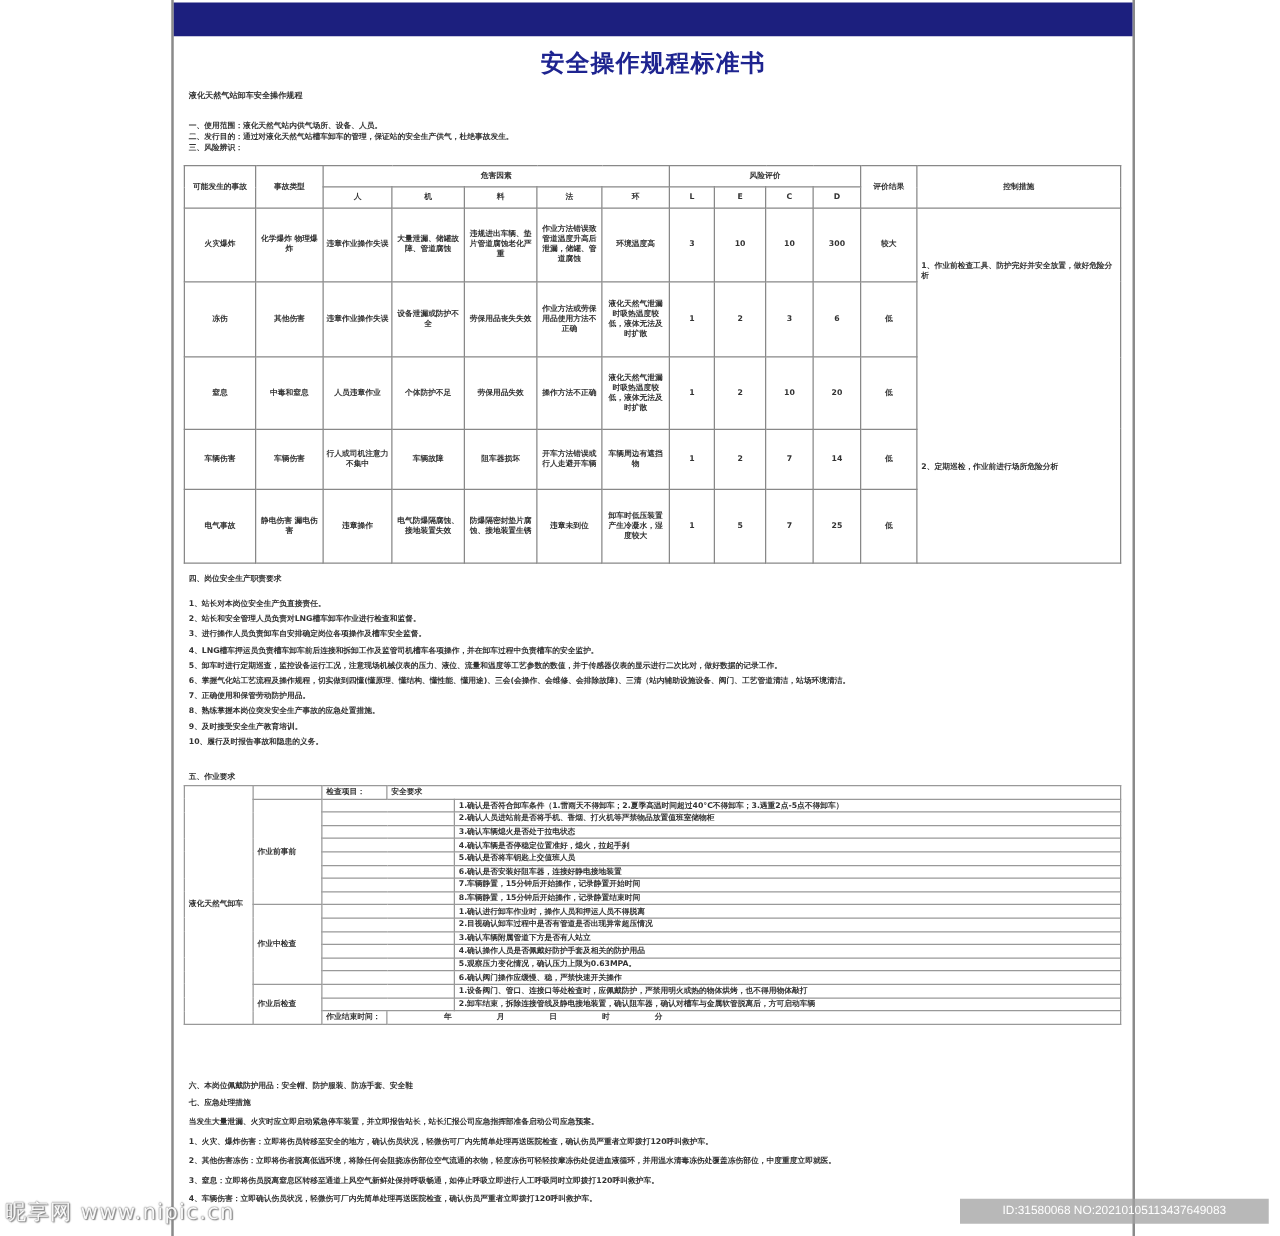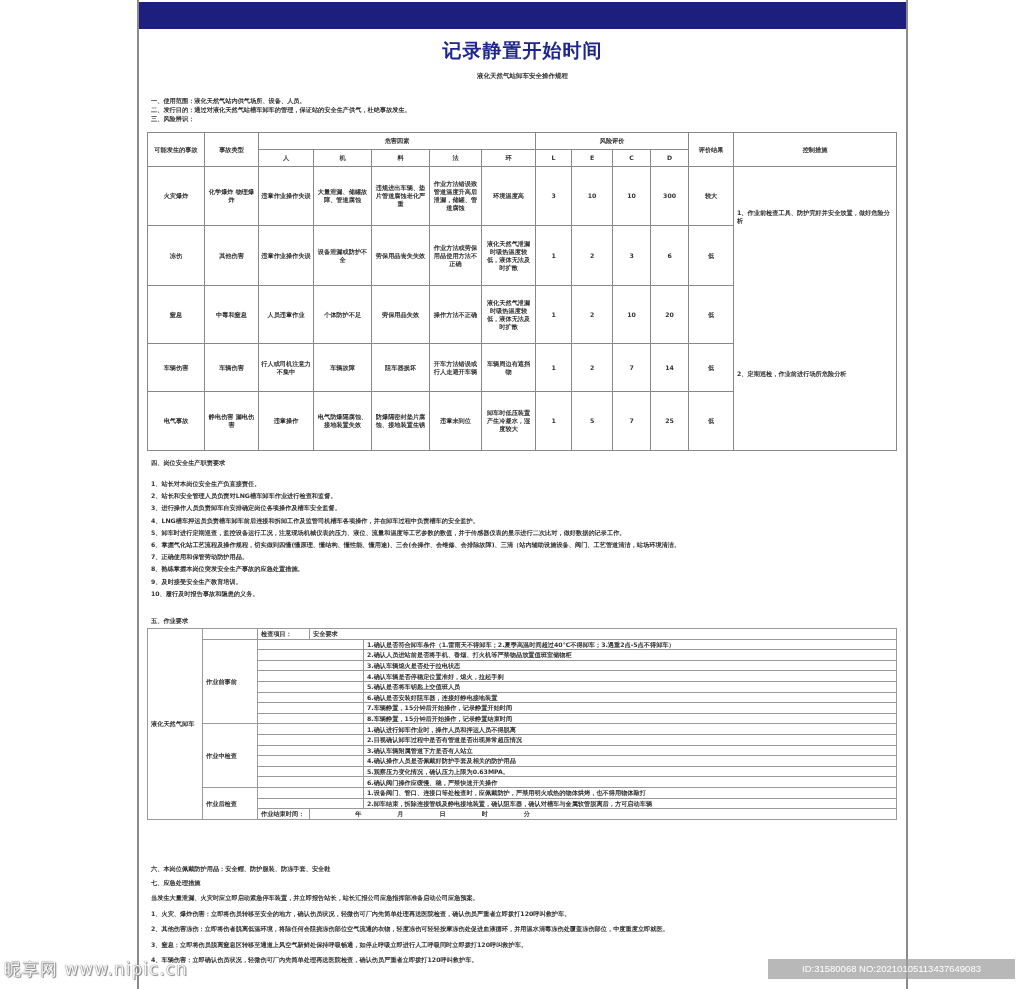--- a/index.html
+++ b/index.html
@@ -4,21 +4,21 @@
 <style>
   * { box-sizing: border-box; margin: 0; padding: 0; }
   html, body { width: 1024px; height: 989px; overflow: hidden; background: #ffffff; }
   body { font-family: "DejaVu Sans", sans-serif; color: #222; position: relative; }
   .page {
     position: absolute; left: 137px; top: 0; width: 771px; height: 989px;
     background: #fff; border-left: 2px solid #8a8a8a; border-right: 2px solid #8a8a8a;
   }
   .topbar { position: absolute; left: 0; top: 2px; width: 100%; height: 27px; background: #1c1f7e; }
   .title { position: absolute; left: 0; top: 38px; width: 100%; text-align: center; font-size: 19px; font-weight: bold; color: #1e2490; letter-spacing: 1px; }
-  .subtitle { position: absolute; left: 0; top: 72px; width: 100%; text-align: center; font-size: 6.5px; font-weight: bold; color: #333; }
+  .subtitle { position: absolute; left: 12px; top: 72px; width: 100%; font-size: 6.5px; font-weight: bold; color: #333; }
   .intro { position: absolute; left: 12px; top: 96px; font-size: 6.2px; font-weight: bold; line-height: 9px; color: #333; }
   table { border-collapse: collapse; }
   .risk { position: absolute; left: 8px; top: 132px; width: 750px; height: 319px; table-layout: fixed; }
   .risk td, .risk th { border: 1px solid #888; font-size: 6.2px; font-weight: bold; text-align: center; vertical-align: middle; color: #333; padding: 1px 2px; line-height: 8px; }
   .risk td.ctrl { text-align: left; vertical-align: top; padding: 4px 3px; }
   .ctrl-line { display: block; }
   .ctrl-gap { display: block; height: 130px; }
   .sec { position: absolute; left: 12px; font-size: 6.2px; font-weight: bold; color: #333; }
   .duties { position: absolute; left: 12px; top: 478px; font-size: 6.2px; font-weight: bold; color: #333; line-height: 12.2px; }
   .work { position: absolute; left: 8px; top: 628px; width: 750px; table-layout: fixed; }
@@ -28,21 +28,21 @@
   .work td.vert { vertical-align: middle; white-space: normal; line-height: 8px; }
   .tail { position: absolute; left: 12px; top: 862px; font-size: 6.2px; font-weight: bold; color: #333; line-height: 15.5px; }
   .watermark-left { position: absolute; left: 4px; top: 958px; font-size: 17px; color: rgba(255,255,255,0.95); text-shadow: 0 0 1px #777, 0 0 1px #777, 1px 1px 1px #888; letter-spacing: 1px; }
   .watermark-id { position: absolute; left: 768px; top: 959px; width: 247px; height: 20px; background: rgba(160,160,160,0.75); color: #fff; font-size: 9.5px; line-height: 20px; text-align: center; font-family: "Liberation Sans", sans-serif; }
 </style>
 </head>
 <body>
 
 <div class="page">
   <div class="topbar"></div>
-  <div class="title">记录静置开始时间</div>
+  <div class="title">安全操作规程标准书</div>
   <div class="subtitle">液化天然气站卸车安全操作规程</div>
 
   <div class="intro">
     <div>一、使用范围：液化天然气站内供气场所、设备、人员。</div>
     <div>二、发行目的：通过对液化天然气站槽车卸车的管理，保证站的安全生产供气，杜绝事故发生。</div>
     <div>三、风险辨识：</div>
   </div>
 
   <table class="risk">
     <colgroup>

